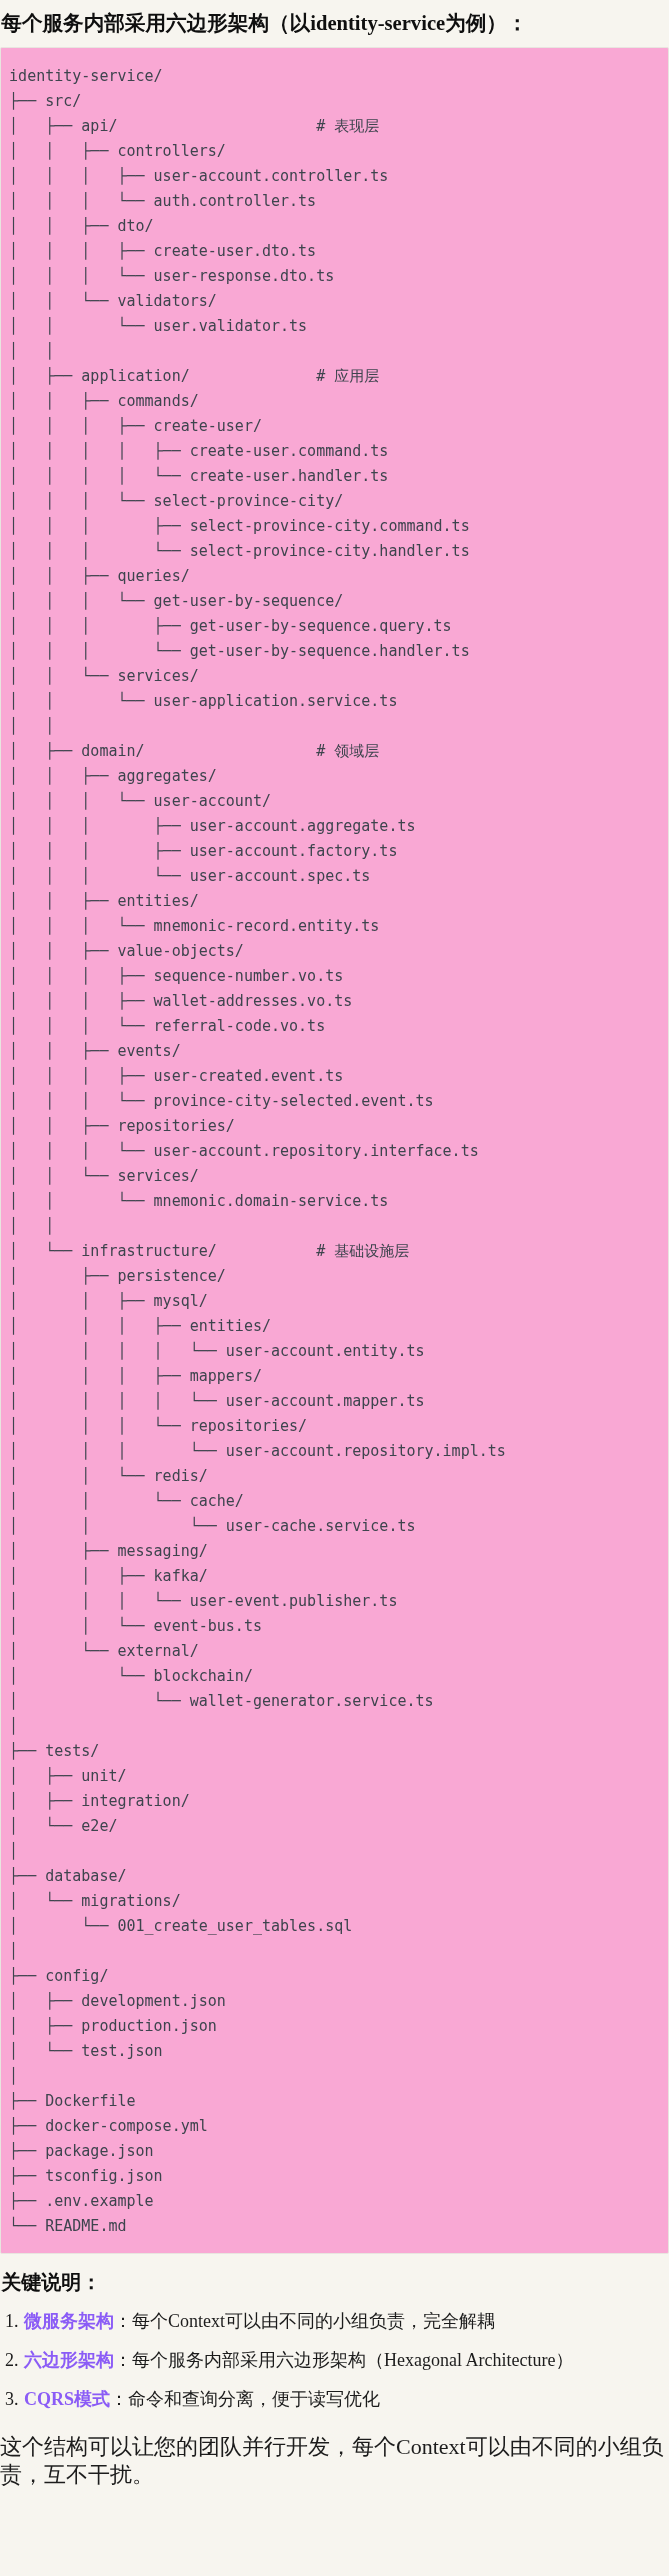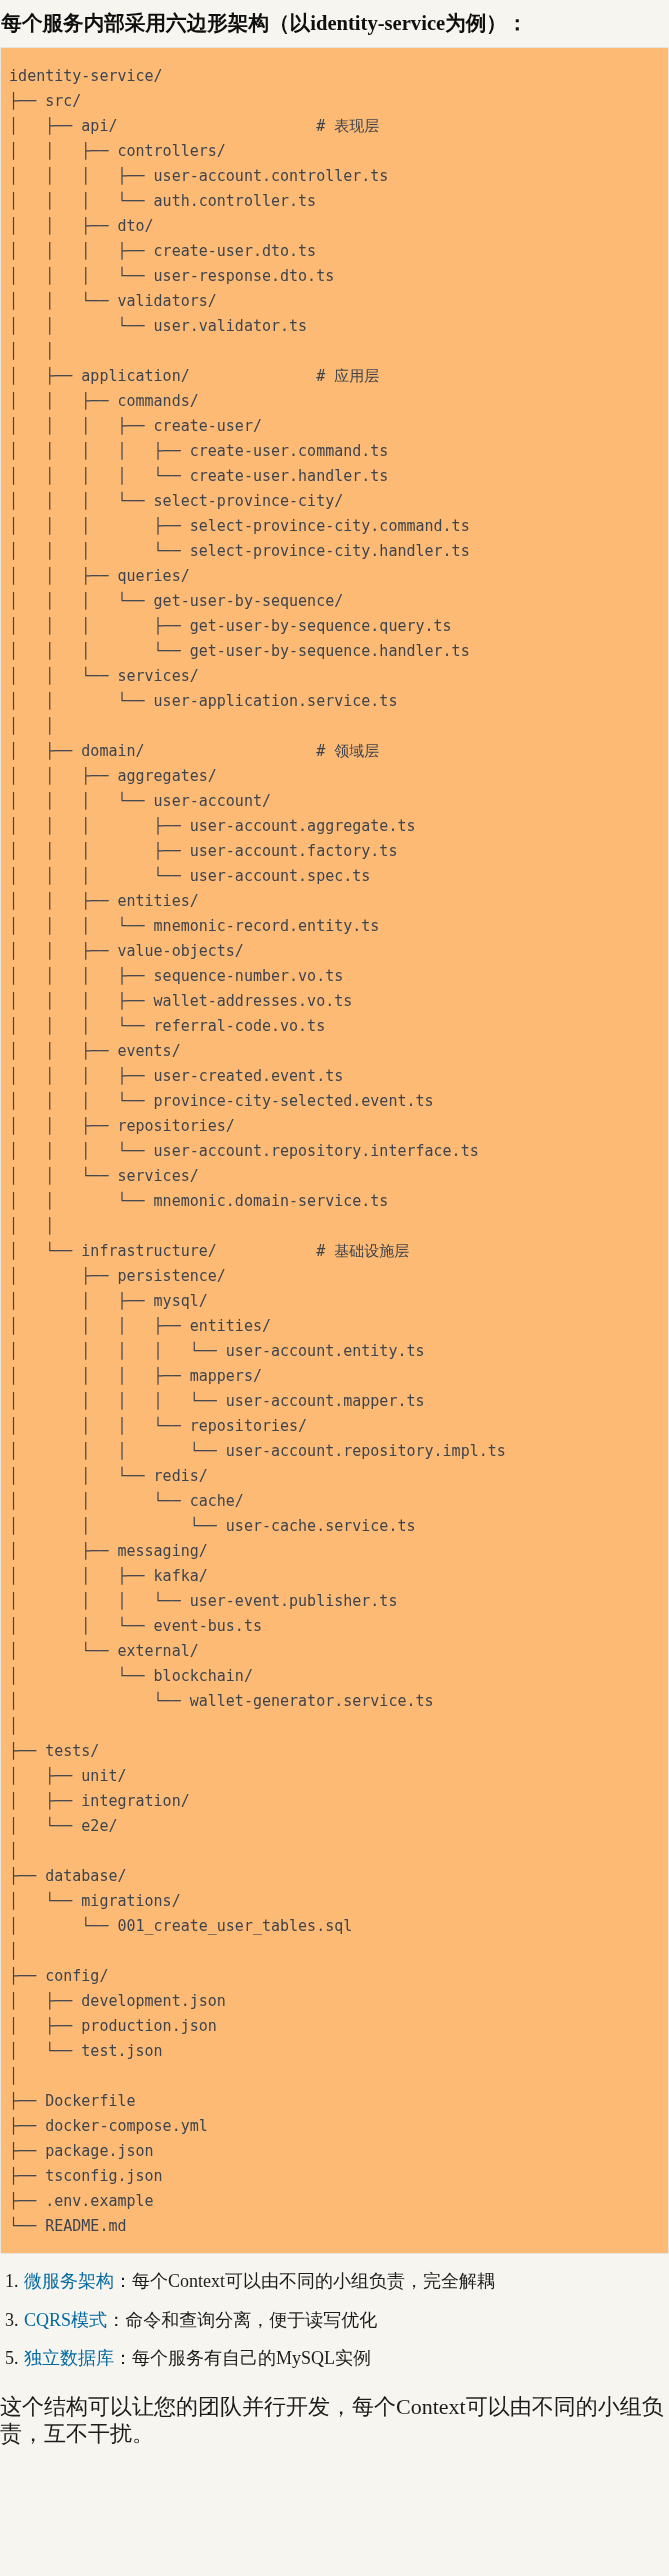--- a/index.html
+++ b/index.html
@@ -19,21 +19,21 @@
     padding:8.8px 0 12.5px 0;
   }
   .doc-title{
     font-size:20.6px;
     font-weight:700;
     color:#0f0f0f;
     margin:2.5px 1.3px 10px 1.3px;
     line-height:1.25;
   }
   .code-block{
-    background:#fdba74;
+    background:#f9a8d4;
     border:0.6px solid #e8e5df;
     border-radius:1.9px;
     margin:0 0 0 0;
   }
   .code-block pre{
     margin:0;
     font-family:"DejaVu Sans Mono", monospace;
     font-size:15px;
     line-height:25px;
     color:#3e444e;
@@ -56,22 +56,22 @@
   .note-item{
     font-size:18px;
     line-height:1.2;
     margin:17px 0 0 5px;
     color:#1c1c1c;
   }
   .note-num{
     margin-right:5.6px;
   }
   .note-label{
-    font-weight:400;
-    color:#0369a1;
+    font-weight:700;
+    color:#8b5cf6;
   }
   .footer-para{
     font-size:22px;
     line-height:1.25;
     margin:23px 0 0 0;
     color:#1c1c1c;
   }
 </style>
 </head>
 <body>
@@ -163,23 +163,24 @@
 │   └── test.json
 │
 ├── Dockerfile
 ├── docker-compose.yml
 ├── package.json
 ├── tsconfig.json
 ├── .env.example
 └── README.md</pre>
   </div>
 
+  <div class="notes-heading">关键说明：</div>
 
   <ol class="notes-list">
     <li class="note-item"><span class="note-num">1.</span><span class="note-label">微服务架构</span><span>：每个Context可以由不同的小组负责，完全解耦</span></li>
+    <li class="note-item"><span class="note-num">2.</span><span class="note-label">六边形架构</span><span>：每个服务内部采用六边形架构（Hexagonal Architecture）</span></li>
     <li class="note-item"><span class="note-num">3.</span><span class="note-label">CQRS模式</span><span>：命令和查询分离，便于读写优化</span></li>
-    <li class="note-item"><span class="note-num">5.</span><span class="note-label">独立数据库</span><span>：每个服务有自己的MySQL实例</span></li>
   </ol>
 
   <div class="footer-para">这个结构可以让您的团队并行开发，每个Context可以由不同的小组负责，互不干扰。</div>
 
 </div>
 
 
 </body></html>

